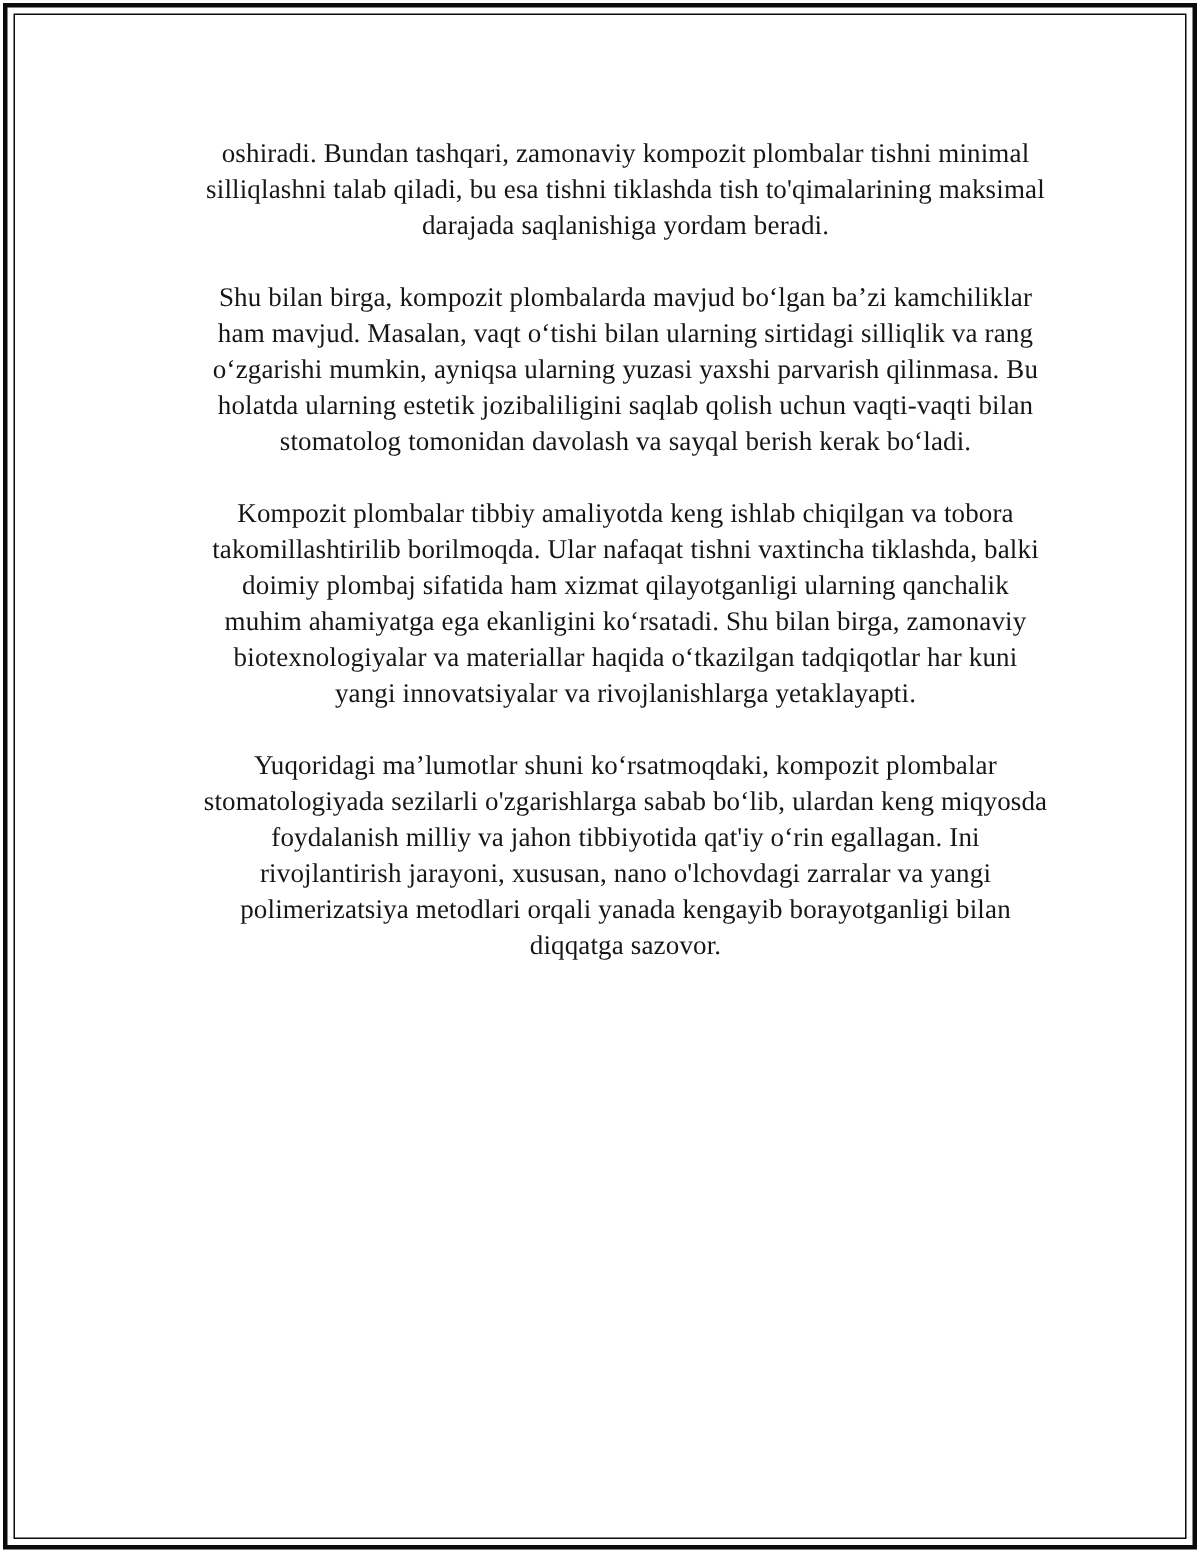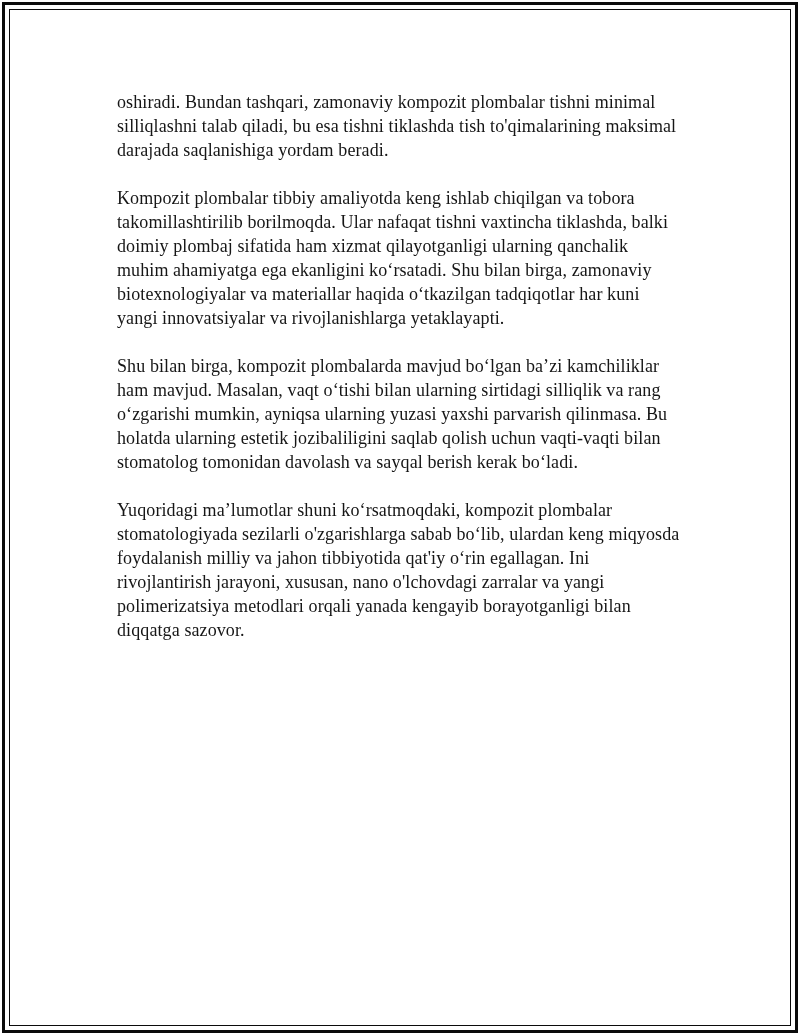--- a/index.html
+++ b/index.html
@@ -24,50 +24,51 @@
     position: absolute;
     top: 9px; left: 9px; right: 9px; bottom: 9px;
     border: 1.5px solid #0b0b0b;
     pointer-events: none;
   }
   .content {
     position: absolute;
     left: 117px;
     top: 90px;
     width: 600px;
+    text-align: center;
   }
   .para {
     margin: 0 0 24px 0;
     font-size: 18px;
     line-height: 24px;
     color: #161616;
     white-space: pre;          
     letter-spacing: 0.1px;
   }
 </style>
 </head>
 <body>
 
 <div class="frame-outer"></div>
 <div class="frame-inner"></div>
 
 <div class="content">
   <p class="para">oshiradi. Bundan tashqari, zamonaviy kompozit plombalar tishni minimal
 silliqlashni talab qiladi, bu esa tishni tiklashda tish to'qimalarining maksimal
 darajada saqlanishiga yordam beradi.</p>
+  <p class="para">Shu bilan birga, kompozit plombalarda mavjud bo‘lgan ba’zi kamchiliklar
+ham mavjud. Masalan, vaqt o‘tishi bilan ularning sirtidagi silliqlik va rang
+o‘zgarishi mumkin, ayniqsa ularning yuzasi yaxshi parvarish qilinmasa. Bu
+holatda ularning estetik jozibaliligini saqlab qolish uchun vaqti-vaqti bilan
+stomatolog tomonidan davolash va sayqal berish kerak bo‘ladi.</p>
   <p class="para">Kompozit plombalar tibbiy amaliyotda keng ishlab chiqilgan va tobora
 takomillashtirilib borilmoqda. Ular nafaqat tishni vaxtincha tiklashda, balki
 doimiy plombaj sifatida ham xizmat qilayotganligi ularning qanchalik
 muhim ahamiyatga ega ekanligini ko‘rsatadi. Shu bilan birga, zamonaviy
 biotexnologiyalar va materiallar haqida o‘tkazilgan tadqiqotlar har kuni
 yangi innovatsiyalar va rivojlanishlarga yetaklayapti.</p>
-  <p class="para">Shu bilan birga, kompozit plombalarda mavjud bo‘lgan ba’zi kamchiliklar
-ham mavjud. Masalan, vaqt o‘tishi bilan ularning sirtidagi silliqlik va rang
-o‘zgarishi mumkin, ayniqsa ularning yuzasi yaxshi parvarish qilinmasa. Bu
-holatda ularning estetik jozibaliligini saqlab qolish uchun vaqti-vaqti bilan
-stomatolog tomonidan davolash va sayqal berish kerak bo‘ladi.</p>
   <p class="para">Yuqoridagi ma’lumotlar shuni ko‘rsatmoqdaki, kompozit plombalar
 stomatologiyada sezilarli o'zgarishlarga sabab bo‘lib, ulardan keng miqyosda
 foydalanish milliy va jahon tibbiyotida qat'iy o‘rin egallagan. Ini
 rivojlantirish jarayoni, xususan, nano o'lchovdagi zarralar va yangi
 polimerizatsiya metodlari orqali yanada kengayib borayotganligi bilan
 diqqatga sazovor.</p>
 </div>
 
 </body></html>

